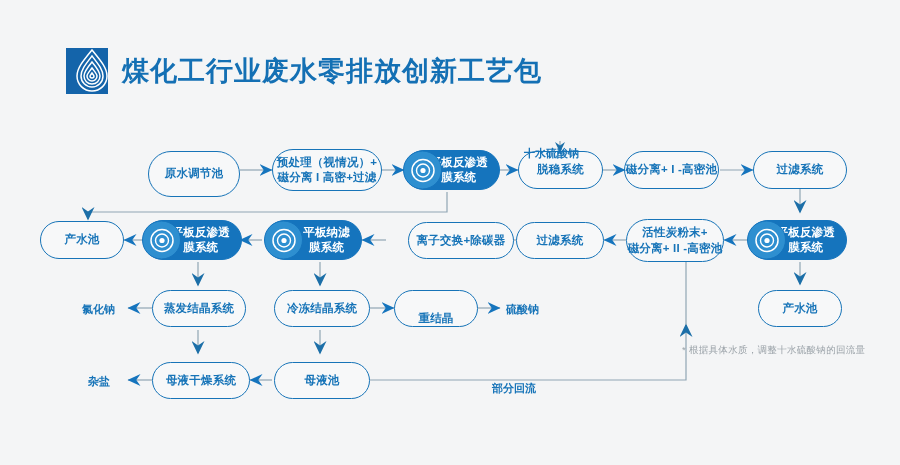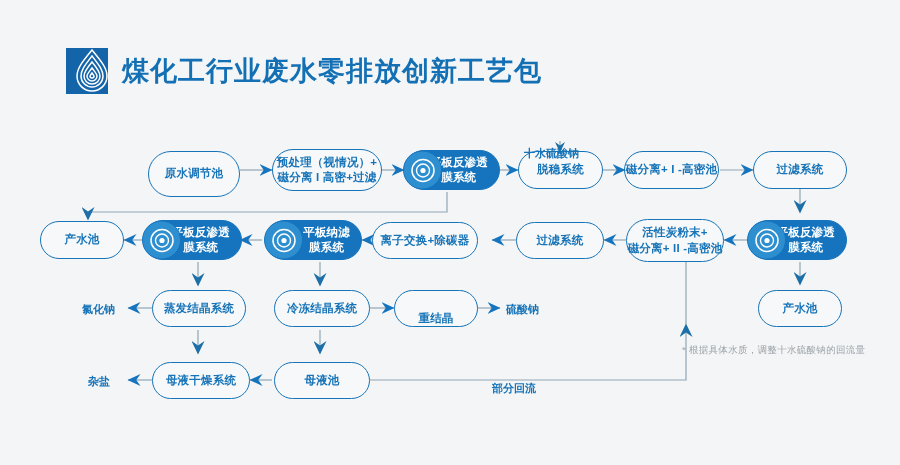--- a/index.html
+++ b/index.html
@@ -196,21 +196,21 @@
       <svg viewBox="0 0 30 30" width="30" height="30" xmlns="http://www.w3.org/2000/svg">
         <circle cx="15" cy="15" r="11" fill="none" stroke="#ffffff" stroke-width="1.5"></circle>
         <circle cx="15" cy="15" r="6.5" fill="none" stroke="#ffffff" stroke-width="1.4"></circle>
         <circle cx="15" cy="15" r="2.6" fill="#ffffff"></circle>
       </svg>
     </span>
     <span class="label">平板纳滤
 膜系统</span>
   </div>
 
-  <div class="node outline" style="left:372px;top:222px;width:106px;height:37px;text-align:right;">
+  <div class="node outline" style="left:408px;top:222px;width:106px;height:37px;text-align:right;">
     <span class="label">离子交换+除碳器</span>
   </div>
 
   <div class="node outline" style="left:516px;top:222px;width:88px;height:37px;">
     <span class="label">过滤系统</span>
   </div>
 
   <div class="node outline" style="left:626px;top:219px;width:98px;height:43px;">
     <span class="label">活性炭粉末+
 磁分离+ II -高密池</span>

